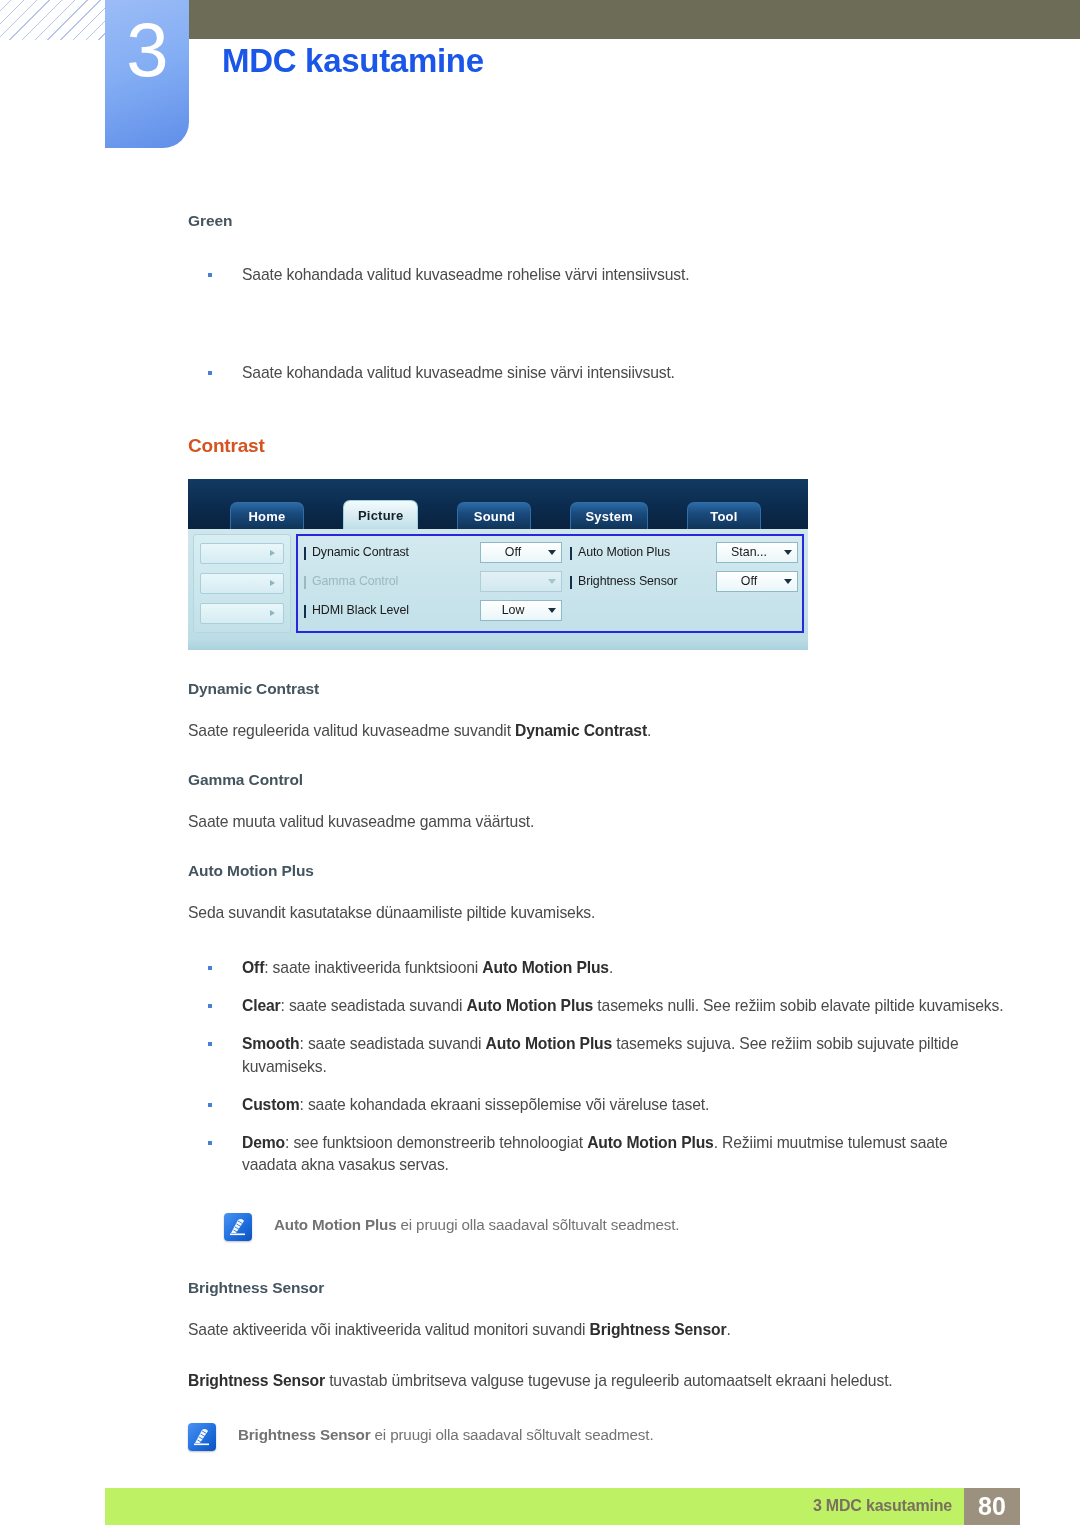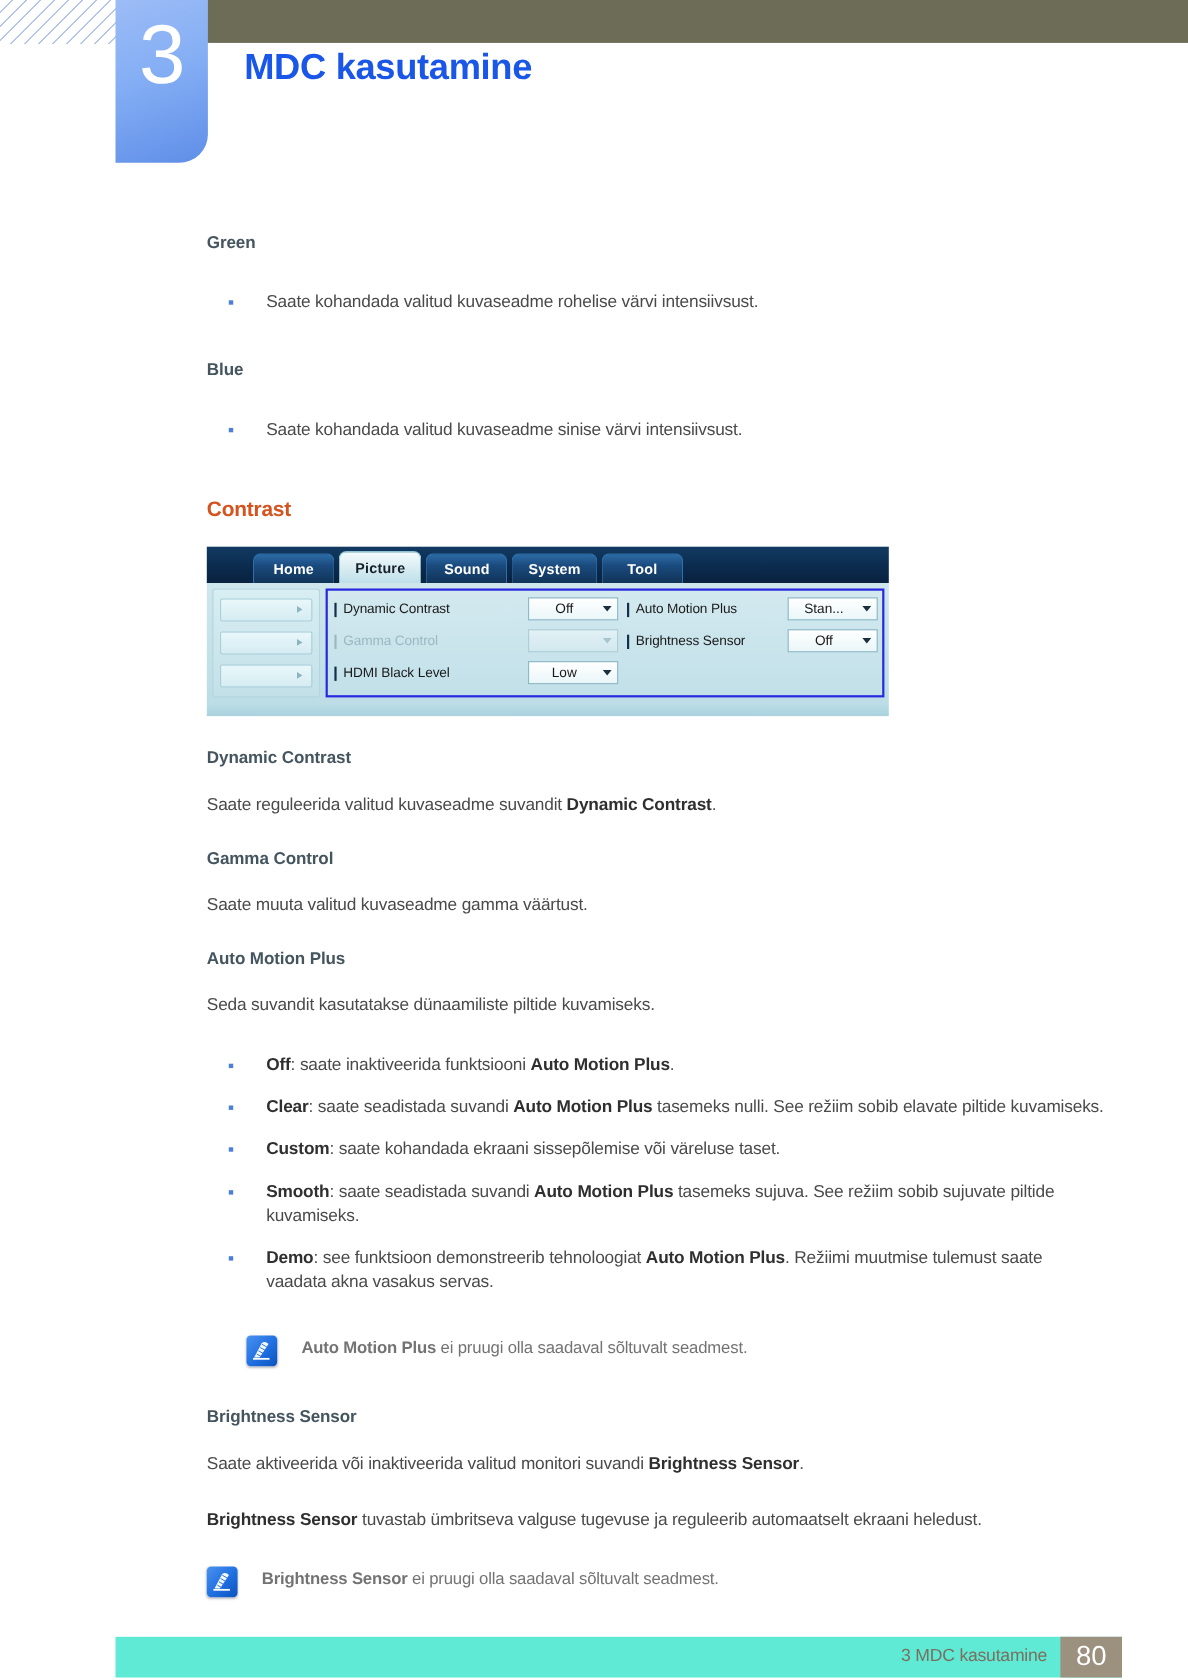--- a/index.html
+++ b/index.html
@@ -142,27 +142,28 @@
 
   
   .mdc {
     position: relative;
     width: 620px;
     margin-left: 0px;
     background: #ffffff;
   }
   .mdc-tabs {
     position: relative;
-    height: 33px;
+    height: 50px;
     background: linear-gradient(180deg, #123a62 0%, #0b2b4e 55%, #09223f 100%);
     padding-left: 42px;
     box-sizing: border-box;
     display: flex;
     align-items: flex-end;
     overflow: hidden;
+    gap: 35px;
   }
   .mdc-tab {
     height: 27px;
     line-height: 27px;
     padding: 0 14px;
     min-width: 74px;
     text-align: center;
     font-size: 13px;
     font-weight: bold;
     color: #ffffff;
@@ -278,21 +279,22 @@
     background: linear-gradient(180deg, #bcdde6 0%, #a9d2de 100%);
   }
 
   
   .footer-bar {
     position: absolute;
     left: 105px;
     top: 1488px;
     width: 915px;
     height: 37px;
-    background: #5eead4;
+    background: #bef264;
+    font-weight: bold;
   }
   .footer-txt {
     position: absolute;
     right: 68px;
     top: 9px;
     font-size: 16px;
     color: #7a7060;
     letter-spacing: -0.2px;
   }
   .footer-pg {
@@ -320,21 +322,20 @@
 
 <div class="content">
 
   <div class="subhead">Green</div>
   <div class="spacer-sm"></div>
   <ul class="bullets">
     <li class="bul"><span>Saate kohandada valitud kuvaseadme rohelise värvi intensiivsust.</span></li>
   </ul>
 
   <div class="spacer-md"></div>
-  <div class="subhead">Blue</div>
   <div class="spacer-sm"></div>
   <ul class="bullets">
     <li class="bul"><span>Saate kohandada valitud kuvaseadme sinise värvi intensiivsust.</span></li>
   </ul>
 
   <div class="spacer-lg"></div>
   <div class="orangehead">Contrast</div>
 
   <div style="height:22px"></div>
   <div class="mdc">
@@ -408,22 +409,22 @@
 
   <div class="spacer-md"></div>
   <div class="subhead">Auto Motion Plus</div>
   <div class="spacer-sm"></div>
   <p class="para">Seda suvandit kasutatakse dünaamiliste piltide kuvamiseks.</p>
 
   <div class="spacer-sm"></div>
   <ul class="bullets">
     <li class="bul" style="margin-bottom:16px"><b>Off</b><span>: saate inaktiveerida funktsiooni </span><b>Auto Motion Plus</b><span>.</span></li>
     <li class="bul" style="margin-bottom:16px"><b>Clear</b><span>: saate seadistada suvandi </span><b>Auto Motion Plus</b><span> tasemeks nulli. See režiim sobib elavate piltide kuvamiseks.</span></li>
+    <li class="bul" style="margin-bottom:16px"><b>Smooth</b><span>: saate seadistada suvandi </span><b>Auto Motion Plus</b><span> tasemeks sujuva. See režiim sobib sujuvate piltide kuvamiseks.</span></li>
     <li class="bul" style="margin-bottom:16px"><b>Custom</b><span>: saate kohandada ekraani sissepõlemise või väreluse taset.</span><b></b><span></span></li>
-    <li class="bul" style="margin-bottom:16px"><b>Smooth</b><span>: saate seadistada suvandi </span><b>Auto Motion Plus</b><span> tasemeks sujuva. See režiim sobib sujuvate piltide kuvamiseks.</span></li>
     <li class="bul"><b>Demo</b><span>: see funktsioon demonstreerib tehnoloogiat </span><b>Auto Motion Plus</b><span>. Režiimi muutmise tulemust saate vaadata akna vasakus servas.</span></li>
   </ul>
 
   <div class="spacer-sm"></div>
   <div class="note note-indent">
     <div class="noteicon">
       <svg width="28" height="28" viewBox="0 0 28 28">
         <path d="M7 20 L14 7 C16 5 19 6 20 8 L12 20 Z" fill="#ffffff" opacity="0.95"></path>
         <path d="M14 8 L18.5 10.5 M12.5 11 L17 13.5 M11 14 L15.5 16.5 M9.5 17 L14 19.5" stroke="#2a73d8" stroke-width="0.9" fill="none"></path>
         <rect x="6" y="20.5" width="15" height="1.6" fill="#ffffff"></rect>

